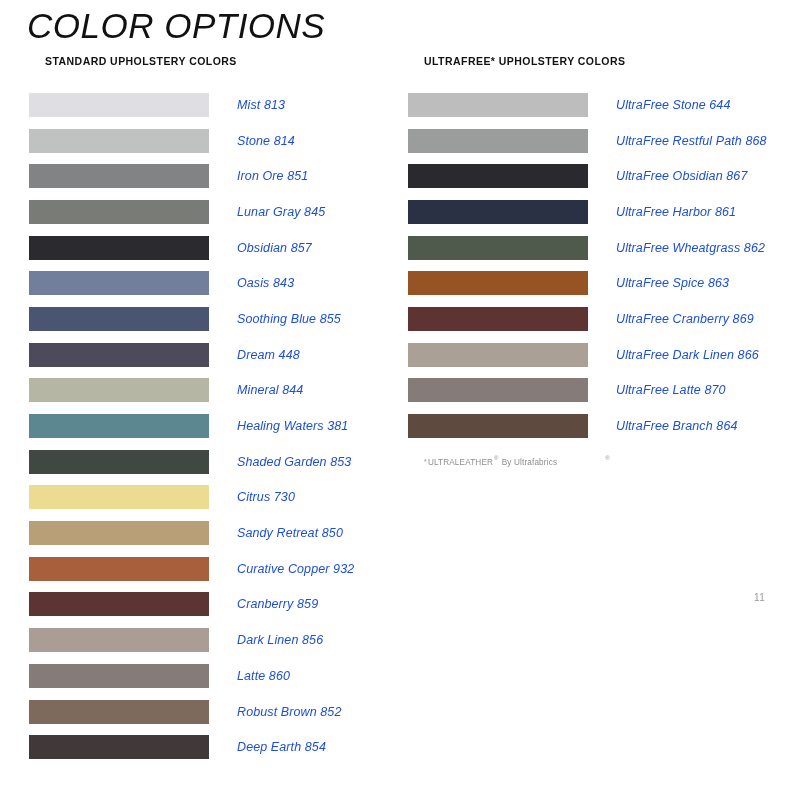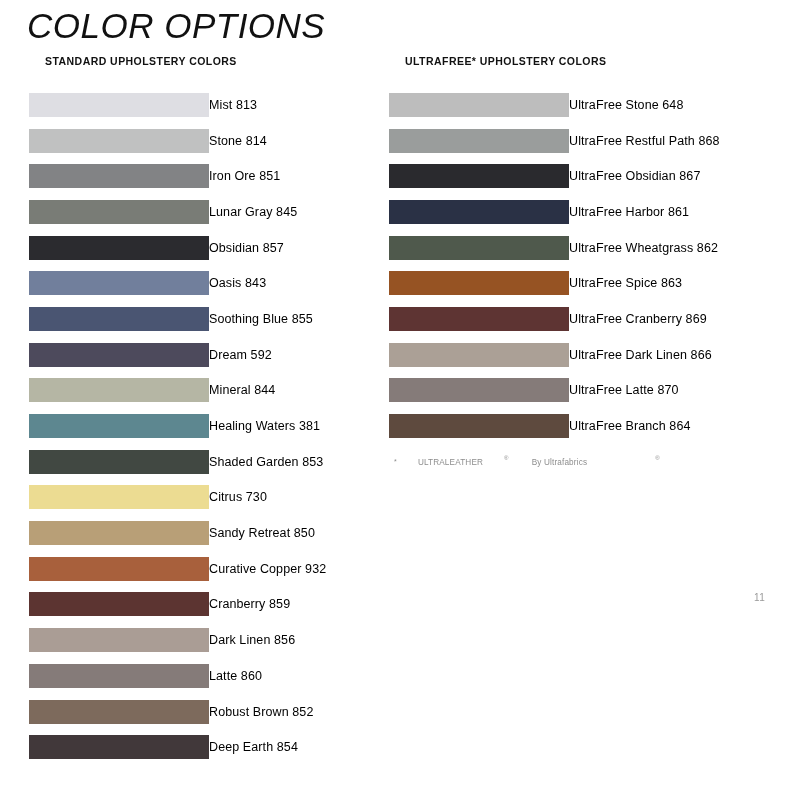--- a/index.html
+++ b/index.html
@@ -35,21 +35,21 @@
     white-space: nowrap;
     line-height: 44px;
   }
 
   
   .column {
     position: absolute;
     top: 55px;
   }
   .column.left  { left: 29px;  width: 360px; }
-  .column.right { left: 389px; width: 380px; }
+  .column.right { left: 408px; width: 380px; }
 
   .section-header {
     font-size: 10.5px;
     font-weight: bold;
     letter-spacing: 0.45px;
     color: #111111;
     text-transform: uppercase;
     white-space: nowrap;
     height: 14px;
     line-height: 12px;
@@ -67,38 +67,38 @@
   }
 
   .swatch-chip {
     width: 180px;
     height: 24px;
     flex: 0 0 180px;
   }
 
   .swatch-label {
     font-size: 12.5px;
+    font-style: italic;
     font-weight: 400;
-    color: #000000;
-    margin-left: 0;
+    color: #1d4ed8;
+    margin-left: 28px;
     white-space: nowrap;
     letter-spacing: 0.1px;
   }
 
   
   .footnote {
     margin-top: 14px;
-    margin-left: 5px;
+    margin-left: 16px;
     font-size: 8.2px;
     color: #8d8d8d;
     letter-spacing: 0.15px;
     white-space: nowrap;
     display: flex;
     align-items: flex-start;
-    gap: 20px;
   }
   .footnote .fn-star {
     font-size: 7px;
     vertical-align: super;
     margin-right: 1px;
   }
   .footnote .fn-main { }
   .footnote .fn-reg {
     font-size: 6px;
     vertical-align: super;
@@ -156,21 +156,21 @@
         <div class="swatch-row">
           <div class="swatch-chip" style="background-color: rgb(113, 127, 156);"></div>
           <div class="swatch-label">Oasis 843</div>
         </div>
         <div class="swatch-row">
           <div class="swatch-chip" style="background-color: rgb(74, 85, 114);"></div>
           <div class="swatch-label">Soothing Blue 855</div>
         </div>
         <div class="swatch-row">
           <div class="swatch-chip" style="background-color: rgb(77, 74, 92);"></div>
-          <div class="swatch-label">Dream 592</div>
+          <div class="swatch-label">Dream 448</div>
         </div>
         <div class="swatch-row">
           <div class="swatch-chip" style="background-color: rgb(181, 182, 164);"></div>
           <div class="swatch-label">Mineral 844</div>
         </div>
         <div class="swatch-row">
           <div class="swatch-chip" style="background-color: rgb(93, 135, 144);"></div>
           <div class="swatch-label">Healing Waters 381</div>
         </div>
         <div class="swatch-row">
@@ -210,21 +210,21 @@
           <div class="swatch-label">Deep Earth 854</div>
         </div>
       </div>
   </div>
 
   <div class="column right">
     <div class="section-header">ULTRAFREE* UPHOLSTERY COLORS</div>
     <div class="swatch-list">
         <div class="swatch-row">
           <div class="swatch-chip" style="background-color: rgb(189, 189, 189);"></div>
-          <div class="swatch-label">UltraFree Stone 648</div>
+          <div class="swatch-label">UltraFree Stone 644</div>
         </div>
         <div class="swatch-row">
           <div class="swatch-chip" style="background-color: rgb(154, 157, 156);"></div>
           <div class="swatch-label">UltraFree Restful Path 868</div>
         </div>
         <div class="swatch-row">
           <div class="swatch-chip" style="background-color: rgb(42, 42, 46);"></div>
           <div class="swatch-label">UltraFree Obsidian 867</div>
         </div>
         <div class="swatch-row">

